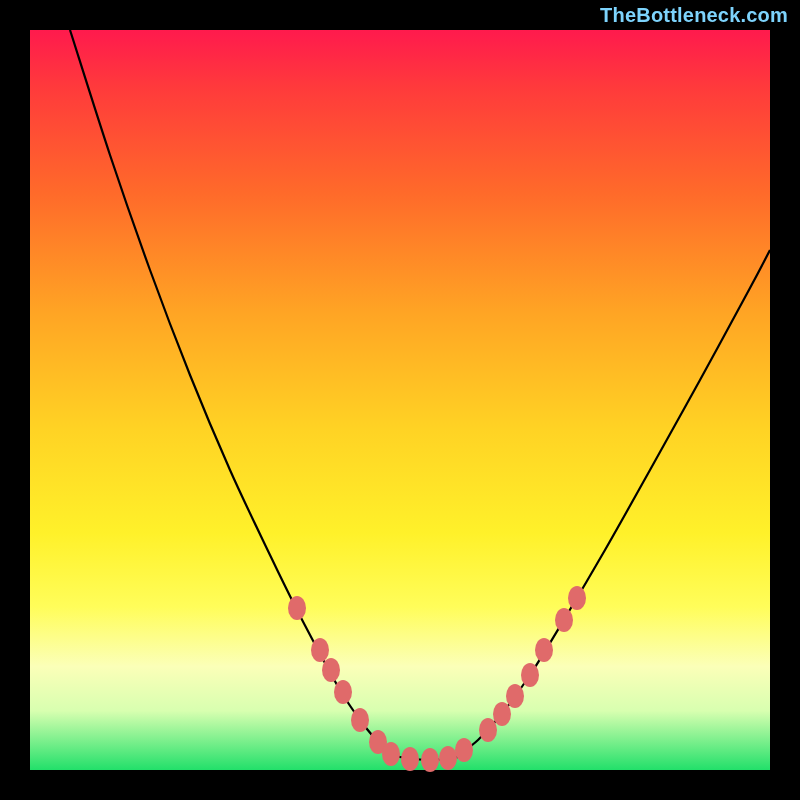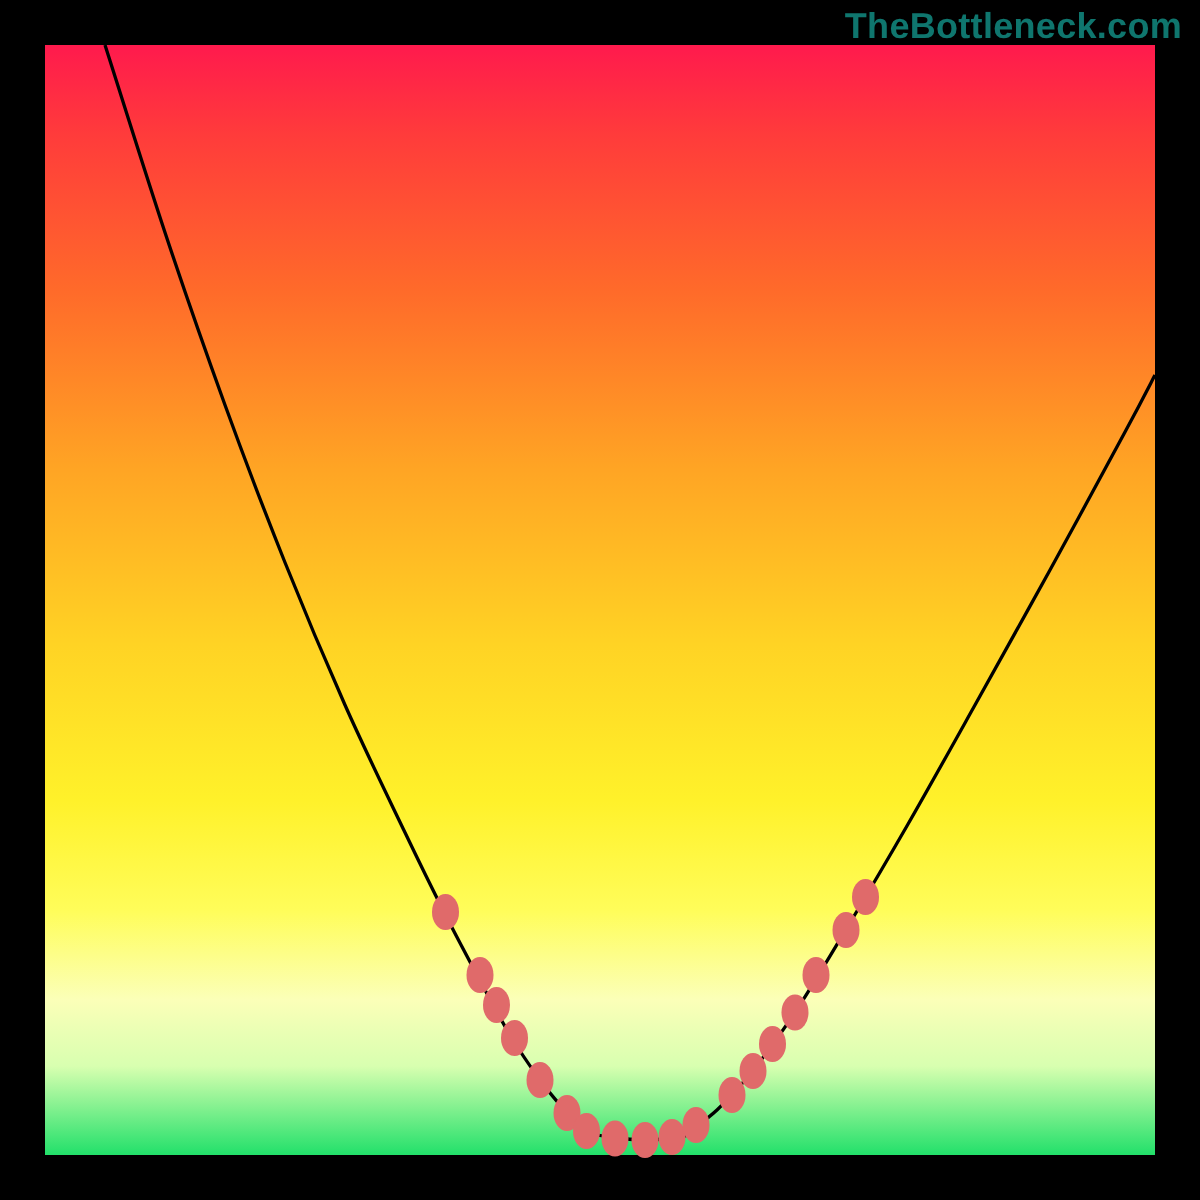--- a/index.html
+++ b/index.html
@@ -35,23 +35,23 @@
       #fbffb8 86%,
       #d8ffb0 92%,
       #22e06a 100%
     );
   }
   .watermark {
     position: absolute;
     top: 4px;
     right: 12px;
     font-family: Arial, Helvetica, sans-serif;
-    font-size: 24px;
+    font-size: 20px;
     font-weight: bold;
-    color: #0f766e;
+    color: #7dd3fc;
     letter-spacing: 0.2px;
   }
   svg.curve {
     position: absolute;
     top: 0;
     left: 0;
     width: 740px;
     height: 740px;
   }
   .dot {

